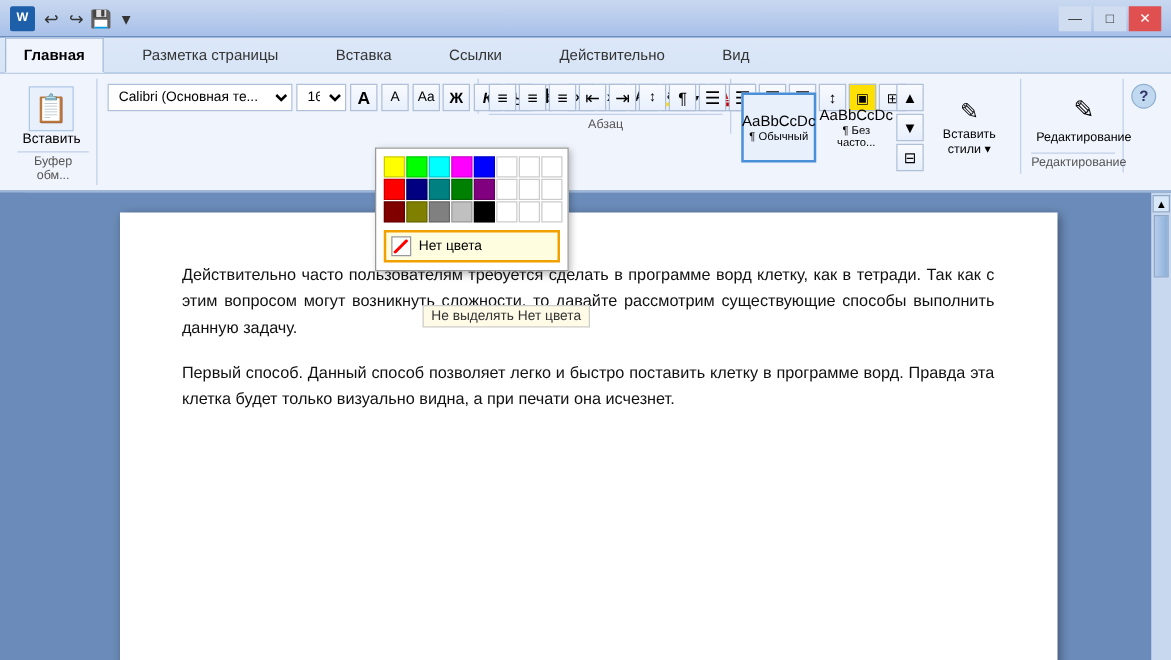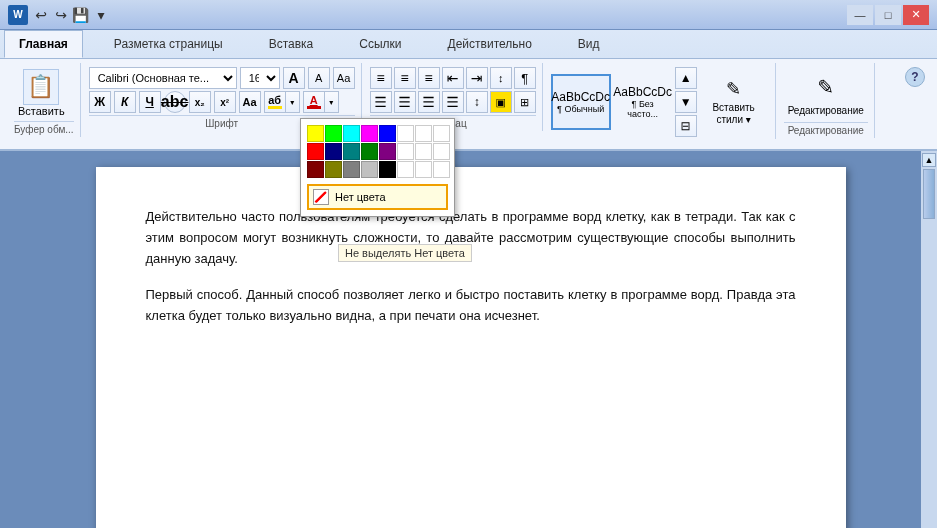--- a/index.html
+++ b/index.html
@@ -413,21 +413,21 @@
       font-size: 10px;
       color: #555;
       text-align: center;
       margin-top: 2px;
       border-top: 1px solid #c0d0e8;
       padding-top: 2px;
       width: 100%;
     }
     .rg-col {
       display: flex;
-      flex-direction: column;
+      flex-direction: row;
       gap: 2px;
     }
   </style>
 </head>
 <body>
 
 <div class="title-bar">
   <div class="title-bar-left">
     <div class="title-bar-icon">W</div>
     <div class="title-bar-quick-access">
@@ -504,21 +504,20 @@
             <div class="fontcolor-btn-wrap">
               <div class="fontcolor-btn-main">
                 <span class="fontcolor-letter">А</span>
                 <div class="fontcolor-bar"></div>
               </div>
               <div class="fontcolor-arrow">▾</div>
             </div>
           </div>
         </div>
       </div>
-      <div class="rg-label">Шрифт</div>
     </div>
 
     <div class="rg" style="min-width:130px;">
       <div class="rg-top">
         <div class="rg-col">
           <div class="para-row">
             <button class="small-btn" style="font-size:14px;">≡</button>
             <button class="small-btn" style="font-size:14px;">≡</button>
             <button class="small-btn" style="font-size:14px;">≡</button>
             <button class="small-btn" style="font-size:14px;">⇤</button>

